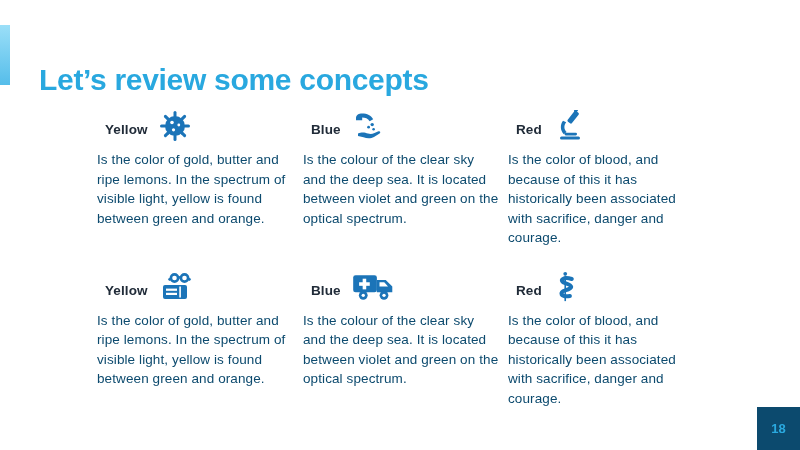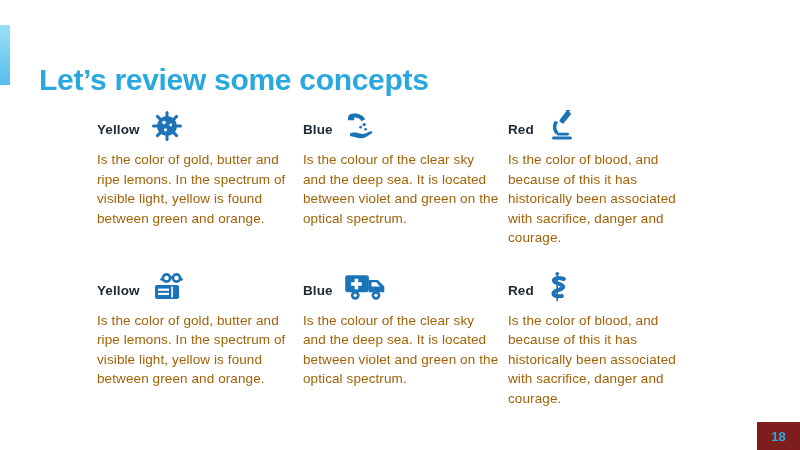--- a/index.html
+++ b/index.html
@@ -13,30 +13,30 @@
   }
   .slide-title{
     position:absolute;left:39px;top:42px;
     font-size:30px;line-height:36px;font-weight:800;letter-spacing:-0.3px;
     color:#29a8df;
   }
   .grid{
     position:absolute;left:97px;top:108px;
     display:grid;grid-template-columns:206px 205px 206px;row-gap:21px;
   }
-  .concept-head{display:flex;align-items:flex-end;gap:11px;height:34px;}
+  .concept-head{display:flex;align-items:flex-end;gap:11px;height:34px;margin-left:8px;}
   .concept-label{font-size:13.5px;font-weight:700;color:#202b38;padding-bottom:5px;letter-spacing:0.1px;}
   .concept-icon{display:block;}
   .concept-icon svg{display:block;height:32px;width:auto;}
   .concept-text{
-    margin:8px 0 0;font-size:13.5px;line-height:19.5px;color:#a16207;
+    margin:8px 0 0;font-size:13.5px;line-height:19.5px;color:#0c4a6e;
     max-width:196px;letter-spacing:0.1px;
   }
   .page-box{
-    position:absolute;right:0;bottom:0;width:43px;height:28px;background:#7f1d1d;
+    position:absolute;right:0;bottom:0;width:43px;height:43px;background:#0c4a6e;
     display:flex;align-items:center;justify-content:center;
   }
   .page-num{font-size:13px;font-weight:700;color:#2aa9df;}
 </style>
 </head>
 <body>
 
 <div class="accent-bar"></div>
 
 <h1 class="slide-title">Let’s review some concepts</h1>

